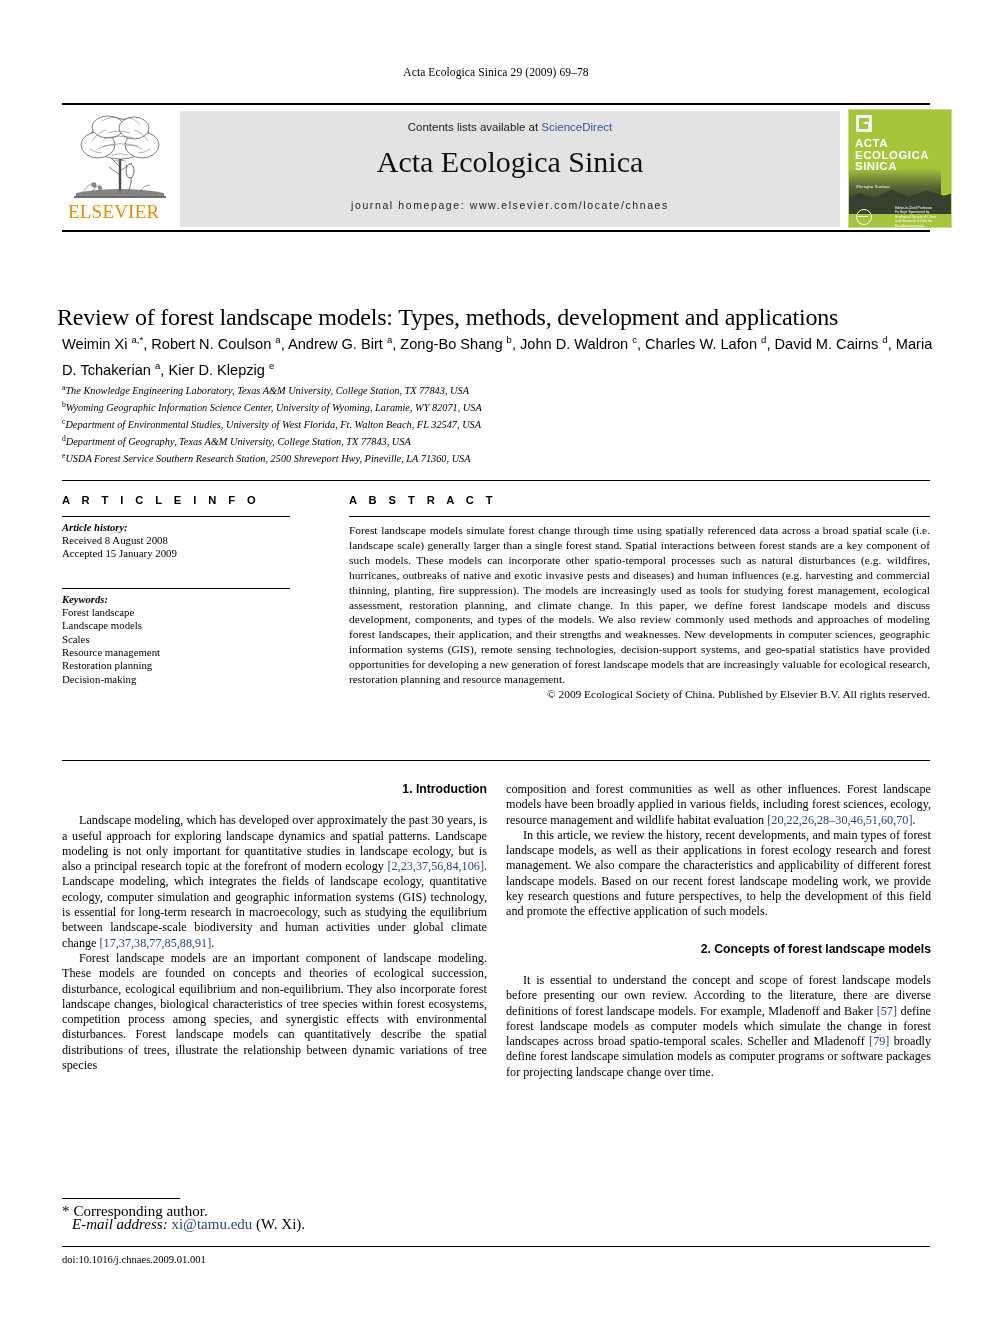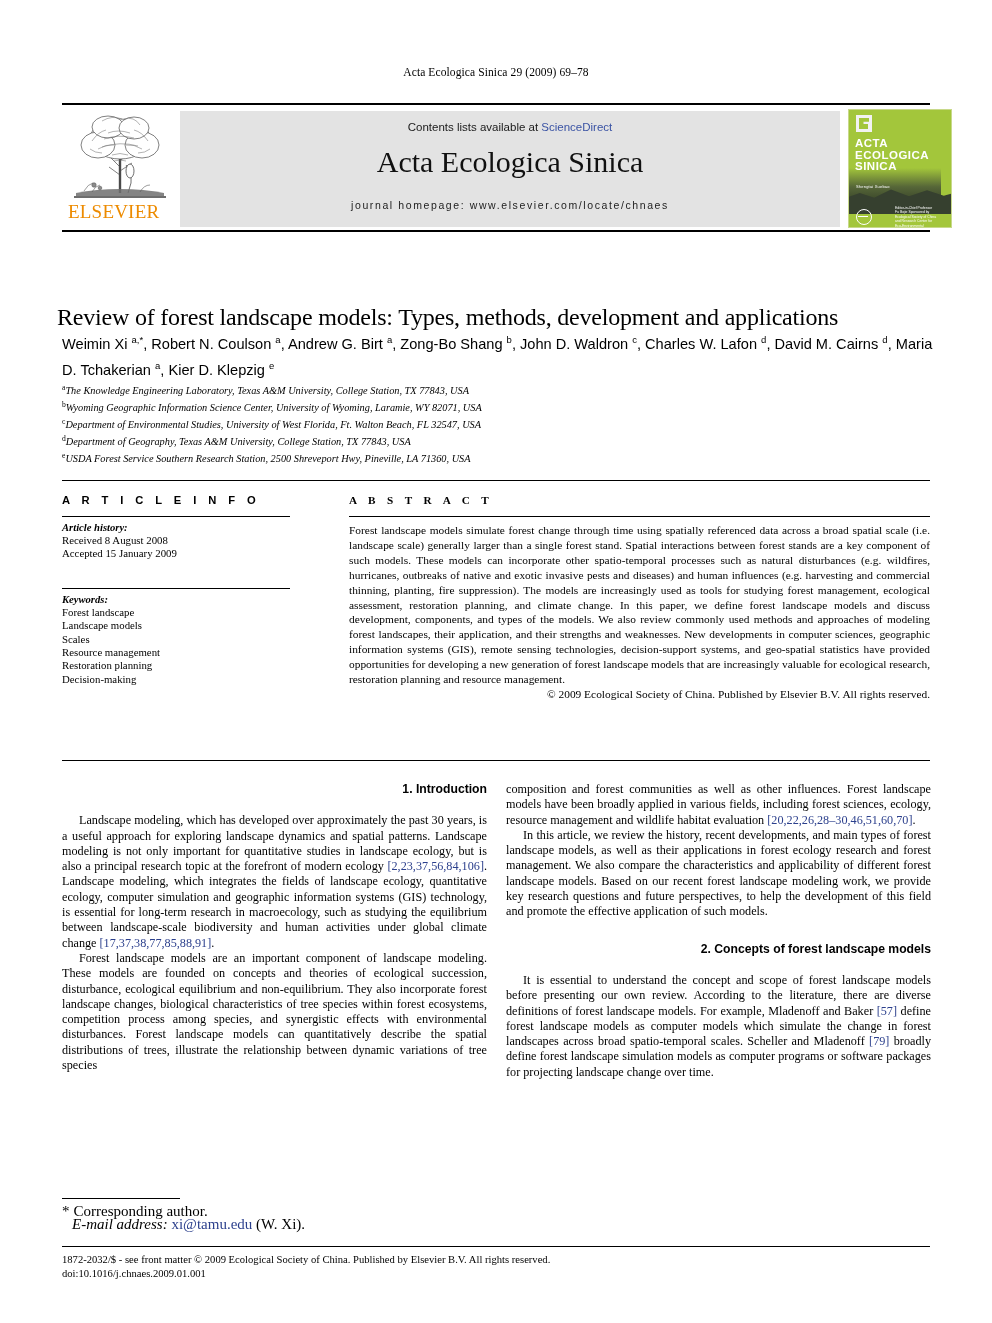--- a/index.html
+++ b/index.html
@@ -237,21 +237,21 @@
     font-family: "Liberation Sans", sans-serif;
     font-size: 11.2px;
     font-weight: bold;
     letter-spacing: 4.4px;
     color: #000;
     text-align: right;
   }
   .hdr-abstract {
     position: absolute;
     left: 349px; top: 494px;
-    font-family: Liberation Serif, serif;
+    font-family: Liberation Sans, sans-serif;
     font-size: 11.2px;
     font-weight: bold;
     letter-spacing: 4.4px;
     color: #000;
   }
   .info-col {
     position: absolute;
     left: 62px; top: 516px;
     width: 228px;
   }
@@ -490,17 +490,16 @@
     <p class="body-p">It is essential to understand the concept and scope of forest landscape models before presenting our own review. According to the literature, there are diverse definitions of forest landscape models. For example, Mladenoff and Baker <span class="ref">[57]</span> define forest landscape models as computer models which simulate the change in forest landscapes across broad spatio-temporal scales. Scheller and Mladenoff <span class="ref">[79]</span> broadly define forest landscape simulation models as computer programs or software packages for projecting landscape change over time.</p>
   </div>
 
   <div class="footnote">
     <div class="footnote-rule"></div>
     <div class="footnote-text"><span class="star">*</span><span>Corresponding author.</span><br><i>E-mail address:</i> <span class="mail">xi@tamu.edu</span> <span>(W. Xi).</span></div>
   </div>
 
   <div class="footer-rule"></div>
   <div class="page-footer">
-    <div>1872-2032/$ - see front matter © 2009 Ecological Society of China. Published by Elsevier B.V. All rights reserved.</div>
     <div>doi:10.1016/j.chnaes.2009.01.001</div>
   </div>
 
 </div>
 
 </body></html>

